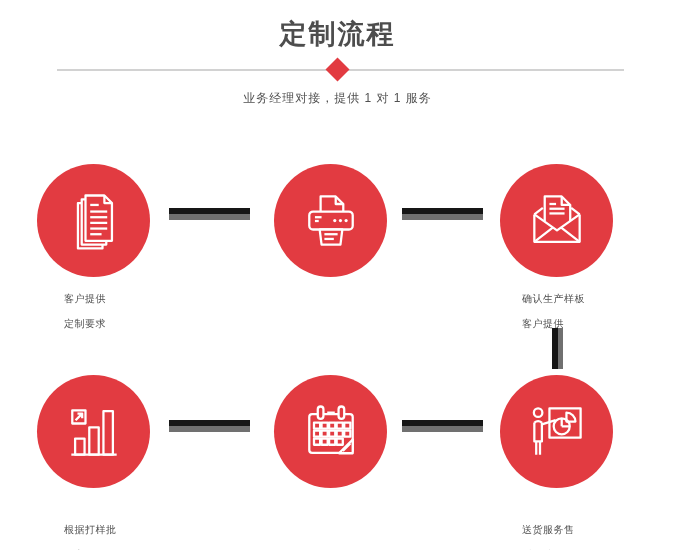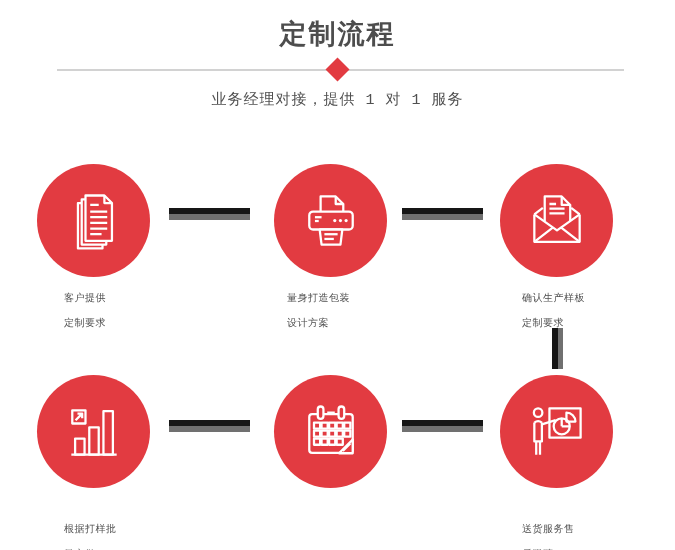--- a/index.html
+++ b/index.html
@@ -1,35 +1,35 @@
 <!DOCTYPE html>
 <html style="--accent-red: #e23b41; --connector-dark: #161616; --connector-gray: #707070; --title-text: #4d4d4d; --label-text: #505050; --divider-line: #d2d2d2; --icon-stroke: #ffffff; --background: #ffffff;"><head>
 <meta charset="utf-8">
 <style>
   html,body{margin:0;padding:0;background:#fff;}
   .canvas{
     position:relative;width:675px;height:550px;background:var(--background,#ffffff);
-    font-family:Liberation Mono, monospace;overflow:hidden;border-radius:8px;
+    font-family:Liberation Sans, sans-serif;overflow:hidden;
   }
   .title{
     position:absolute;top:16px;left:0;width:675px;margin:0;
     text-align:center;font-size:27px;font-weight:bold;letter-spacing:2px;
     color:var(--title-text,#4d4d4d);
   }
   .divider-line{
     position:absolute;left:57px;top:69px;width:567px;height:2px;
     background:var(--divider-line,#d2d2d2);
   }
   .diamond{
     position:absolute;left:329px;top:61px;width:17px;height:17px;
     background:var(--accent-red,#e23b41);transform:rotate(45deg);
   }
   .subtitle{
     position:absolute;top:90px;left:0;width:675px;text-align:center;
-    font-size:15px;color:var(--label-text,#505050);letter-spacing:1px;
+    font-size:12px;color:var(--label-text,#505050);letter-spacing:1px;
   }
   .circle{
     position:absolute;width:113px;height:113px;border-radius:50%;
     background:var(--accent-red,#e23b41);
     display:flex;align-items:center;justify-content:center;
   }
   .c1{left:37px;} .c2{left:274px;} .c3{left:500px;}
   .r1{top:164px;} .r2{top:375px;}
   .icon{width:68px;height:68px;display:block;}
   .icon .s{fill:none;stroke:var(--icon-stroke,#ffffff);stroke-width:2.4;stroke-linejoin:round;}
@@ -89,40 +89,38 @@
         <line x1="19" y1="36" x2="23" y2="36"></line>
         <circle class="f" cx="40" cy="35.5" r="1.7"></circle>
         <circle class="f" cx="46" cy="35.5" r="1.7"></circle>
         <circle class="f" cx="52" cy="35.5" r="1.7"></circle>
         <path class="bgfill s" d="M24 45 H48 L46 61 H26 Z"></path>
         <line x1="29" y1="50" x2="43" y2="50"></line>
         <line x1="29" y1="55" x2="39" y2="55"></line>
       </g>
     </svg>
   </div>
-  <div class="step-label lc2 lr1">量身打造包装
-设计方案</div>
 
   <div class="circle c3 r1">
     <svg class="icon" viewBox="0 0 72 72">
       <g class="s">
         <path d="M23 36 V10 H41 L50 19 V36"></path>
         <path d="M41 10 V19 H50"></path>
         <line x1="28" y1="18" x2="35" y2="18"></line>
         <line x1="28" y1="23" x2="44" y2="23"></line>
         <line x1="28" y1="28" x2="44" y2="28"></line>
         <path d="M12 29 L21 22 M60 29 L51 22"></path>
         <path d="M12 29 V58 H60 V29"></path>
         <path d="M12 29 L36 46 L60 29"></path>
         <path d="M12 58 L31.5 43 M60 58 L40.5 43"></path>
       </g>
     </svg>
   </div>
   <div class="step-label lc3 lr1">确认生产样板
-定制要求</div>
+客户提供</div>
 
   <div class="circle c1 r2">
     <svg class="icon" viewBox="0 0 72 72">
       <g class="s">
         <line x1="12" y1="60" x2="60" y2="60"></line>
         <rect x="16" y="43" width="10" height="17"></rect>
         <rect x="31" y="31" width="10" height="29"></rect>
         <rect x="46" y="14" width="10" height="46"></rect>
         <rect x="13" y="13" width="14" height="14"></rect>
         <path d="M16.5 23.5 L23.5 16.5 M18.5 16.5 H23.5 V21.5"></path>

